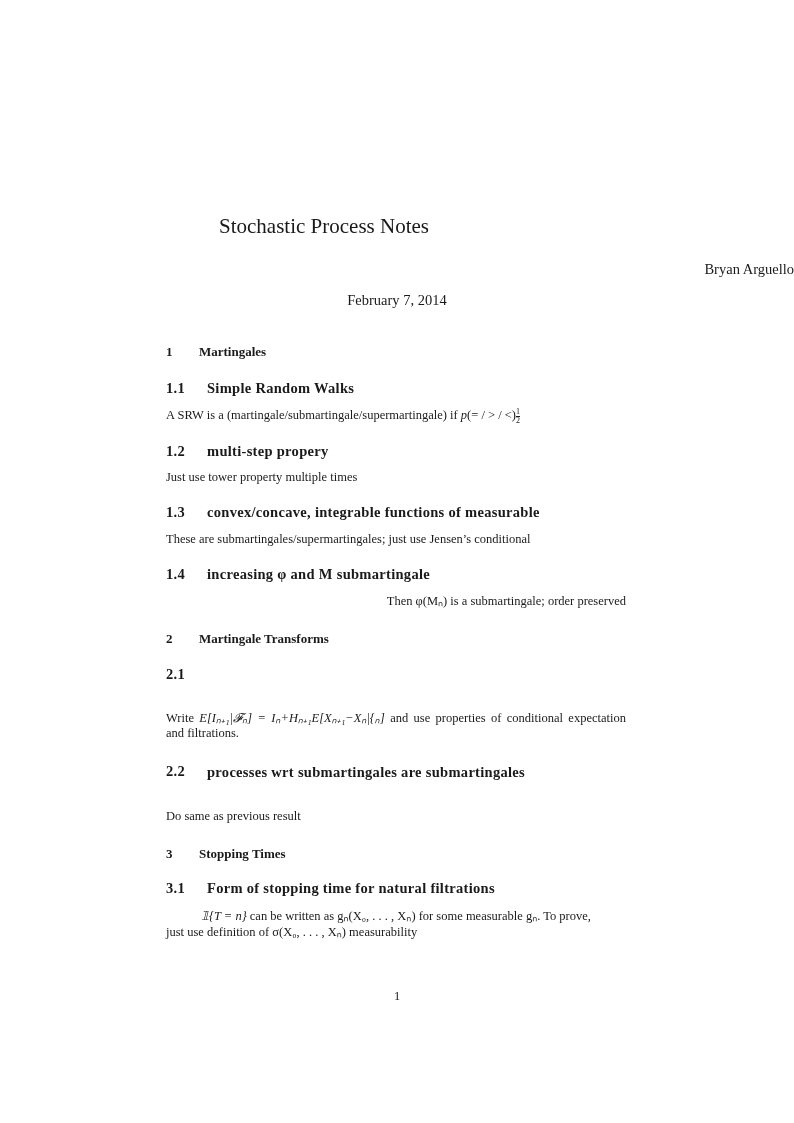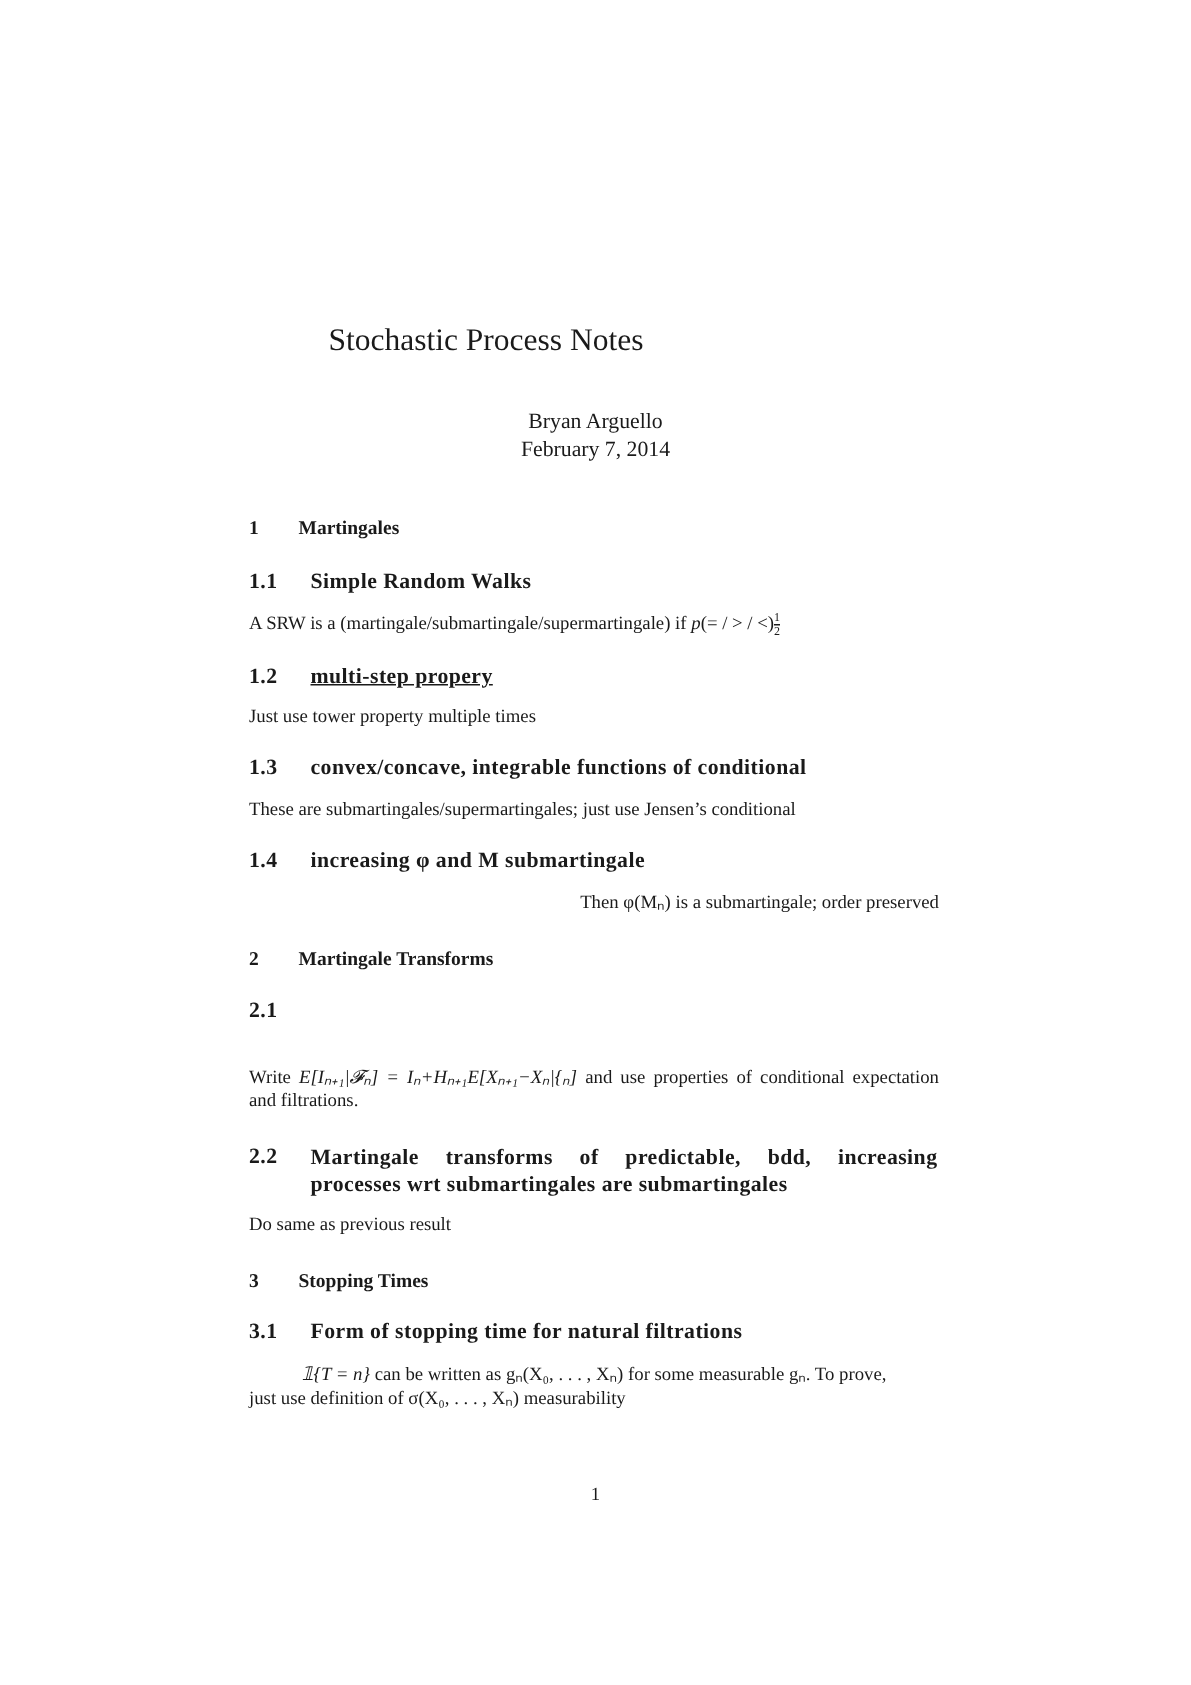--- a/index.html
+++ b/index.html
@@ -1,20 +1,20 @@
 <!DOCTYPE html>
 <html><head>
 <meta charset="utf-8">
 <style>
   html, body { margin: 0; padding: 0; background: #ffffff; }
   body { width: 794px; height: 1123px; position: relative; overflow: hidden;
          font-family: "DejaVu Serif", "Liberation Serif", serif; color: #1a1a1a; }
   .abs { position: absolute; white-space: nowrap; }
   .title { left: 0; width: 648px; text-align: center; top: 214px; font-size: 21px; font-family: "Liberation Serif", serif; }
-  .author { left: 0; width: 794px; text-align: center; top: 261px; font-size: 14.5px; font-family: "Liberation Serif", serif; margin-top: 12px; }
+  .author { left: 0; width: 794px; text-align: right; top: 261px; font-size: 14.5px; font-family: "Liberation Serif", serif; }
   .date { left: 0; width: 794px; text-align: center; top: 292px; font-size: 14.5px; font-family: "Liberation Serif", serif; }
   .sec { font-family: "Liberation Serif", serif; font-weight: bold; font-size: 13px; left: 166px; }
   .sec .num { display: inline-block; width: 33px; }
   .sub { font-family: "Liberation Serif", serif; font-weight: bold; font-size: 14.5px; left: 166px; letter-spacing: 0.3px; }
   .sub .num { display: inline-block; width: 41px; }
   .sub .wrap { display: inline-block; white-space: normal; vertical-align: top; width: 418px; line-height: 18px; }
   .body { font-family: "Liberation Serif", serif; font-size: 12.5px; left: 166px; width: 460px; white-space: normal; line-height: 14.5px; }
   .body.just { text-align: justify; }
   i.m { font-style: italic; }
   .pagenum { left: 0; width: 794px; text-align: center; top: 989px; font-size: 12.5px; font-family: "Liberation Serif", serif; }
@@ -33,48 +33,48 @@
   <span class="num">1</span><span>Martingales</span>
 </div>
 
 <div class="abs sub" style="top:380px;">
   <span class="num">1.1</span><span>Simple Random Walks</span>
 </div>
 <div class="abs body" style="top:408px;">
   A SRW is a (martingale/submartingale/supermartingale) if <i class="m">p</i>(= / &gt; / &lt;)<span class="frac"><span>1</span><span class="den">2</span></span>
 </div>
 
-<div class="abs sub" style="top:443px;text-decoration:underline;">
+<div class="abs sub" style="top:443px;">
   <span class="num">1.2</span><span>multi-step propery</span>
 </div>
 <div class="abs body" style="top:470px;">Just use tower property multiple times</div>
 
 <div class="abs sub" style="top:504px;">
-  <span class="num">1.3</span><span>convex/concave, integrable functions of conditional</span>
+  <span class="num">1.3</span><span>convex/concave, integrable functions of measurable</span>
 </div>
 <div class="abs body" style="top:532px;">These are submartingales/supermartingales; just use Jensen’s conditional</div>
 
 <div class="abs sub" style="top:566px;">
   <span class="num">1.4</span><span>increasing φ and M submartingale</span>
 </div>
 <div class="abs body" style="top:594px;text-align:right;">Then φ(Mₙ) is a submartingale; order preserved</div>
 
 <div class="abs sec" style="top:631px;">
   <span class="num">2</span><span>Martingale Transforms</span>
 </div>
 
 <div class="abs sub" style="top:666px;">
   <span class="num" style="vertical-align:top;">2.1</span><span class="wrap"></span>
 </div>
 <div class="abs body just" style="top:711px;">
   <span>Write </span><i class="m">E[Iₙ₊₁|𝓕ₙ] = Iₙ+Hₙ₊₁E[Xₙ₊₁−Xₙ|{ₙ]</i><span> and use properties of conditional expectation and filtrations.</span>
 </div>
 
 <div class="abs sub" style="top:763px;">
-  <span class="num" style="vertical-align:top;">2.2</span><span class="wrap"><span style="display:block;text-align:justify;text-align-last:justify;">Martingale transforms of predictable, bdd, increasing</span><span style="display:block;">processes wrt submartingales are submartingales</span></span>
+  <span class="num" style="vertical-align:top;">2.2</span><span class="wrap"><span style="display:block;">processes wrt submartingales are submartingales</span></span>
 </div>
 <div class="abs body" style="top:809px;">Do same as previous result</div>
 
 <div class="abs sec" style="top:846px;">
   <span class="num">3</span><span>Stopping Times</span>
 </div>
 
 <div class="abs sub" style="top:880px;">
   <span class="num">3.1</span><span>Form of stopping time for natural filtrations</span>
 </div>

